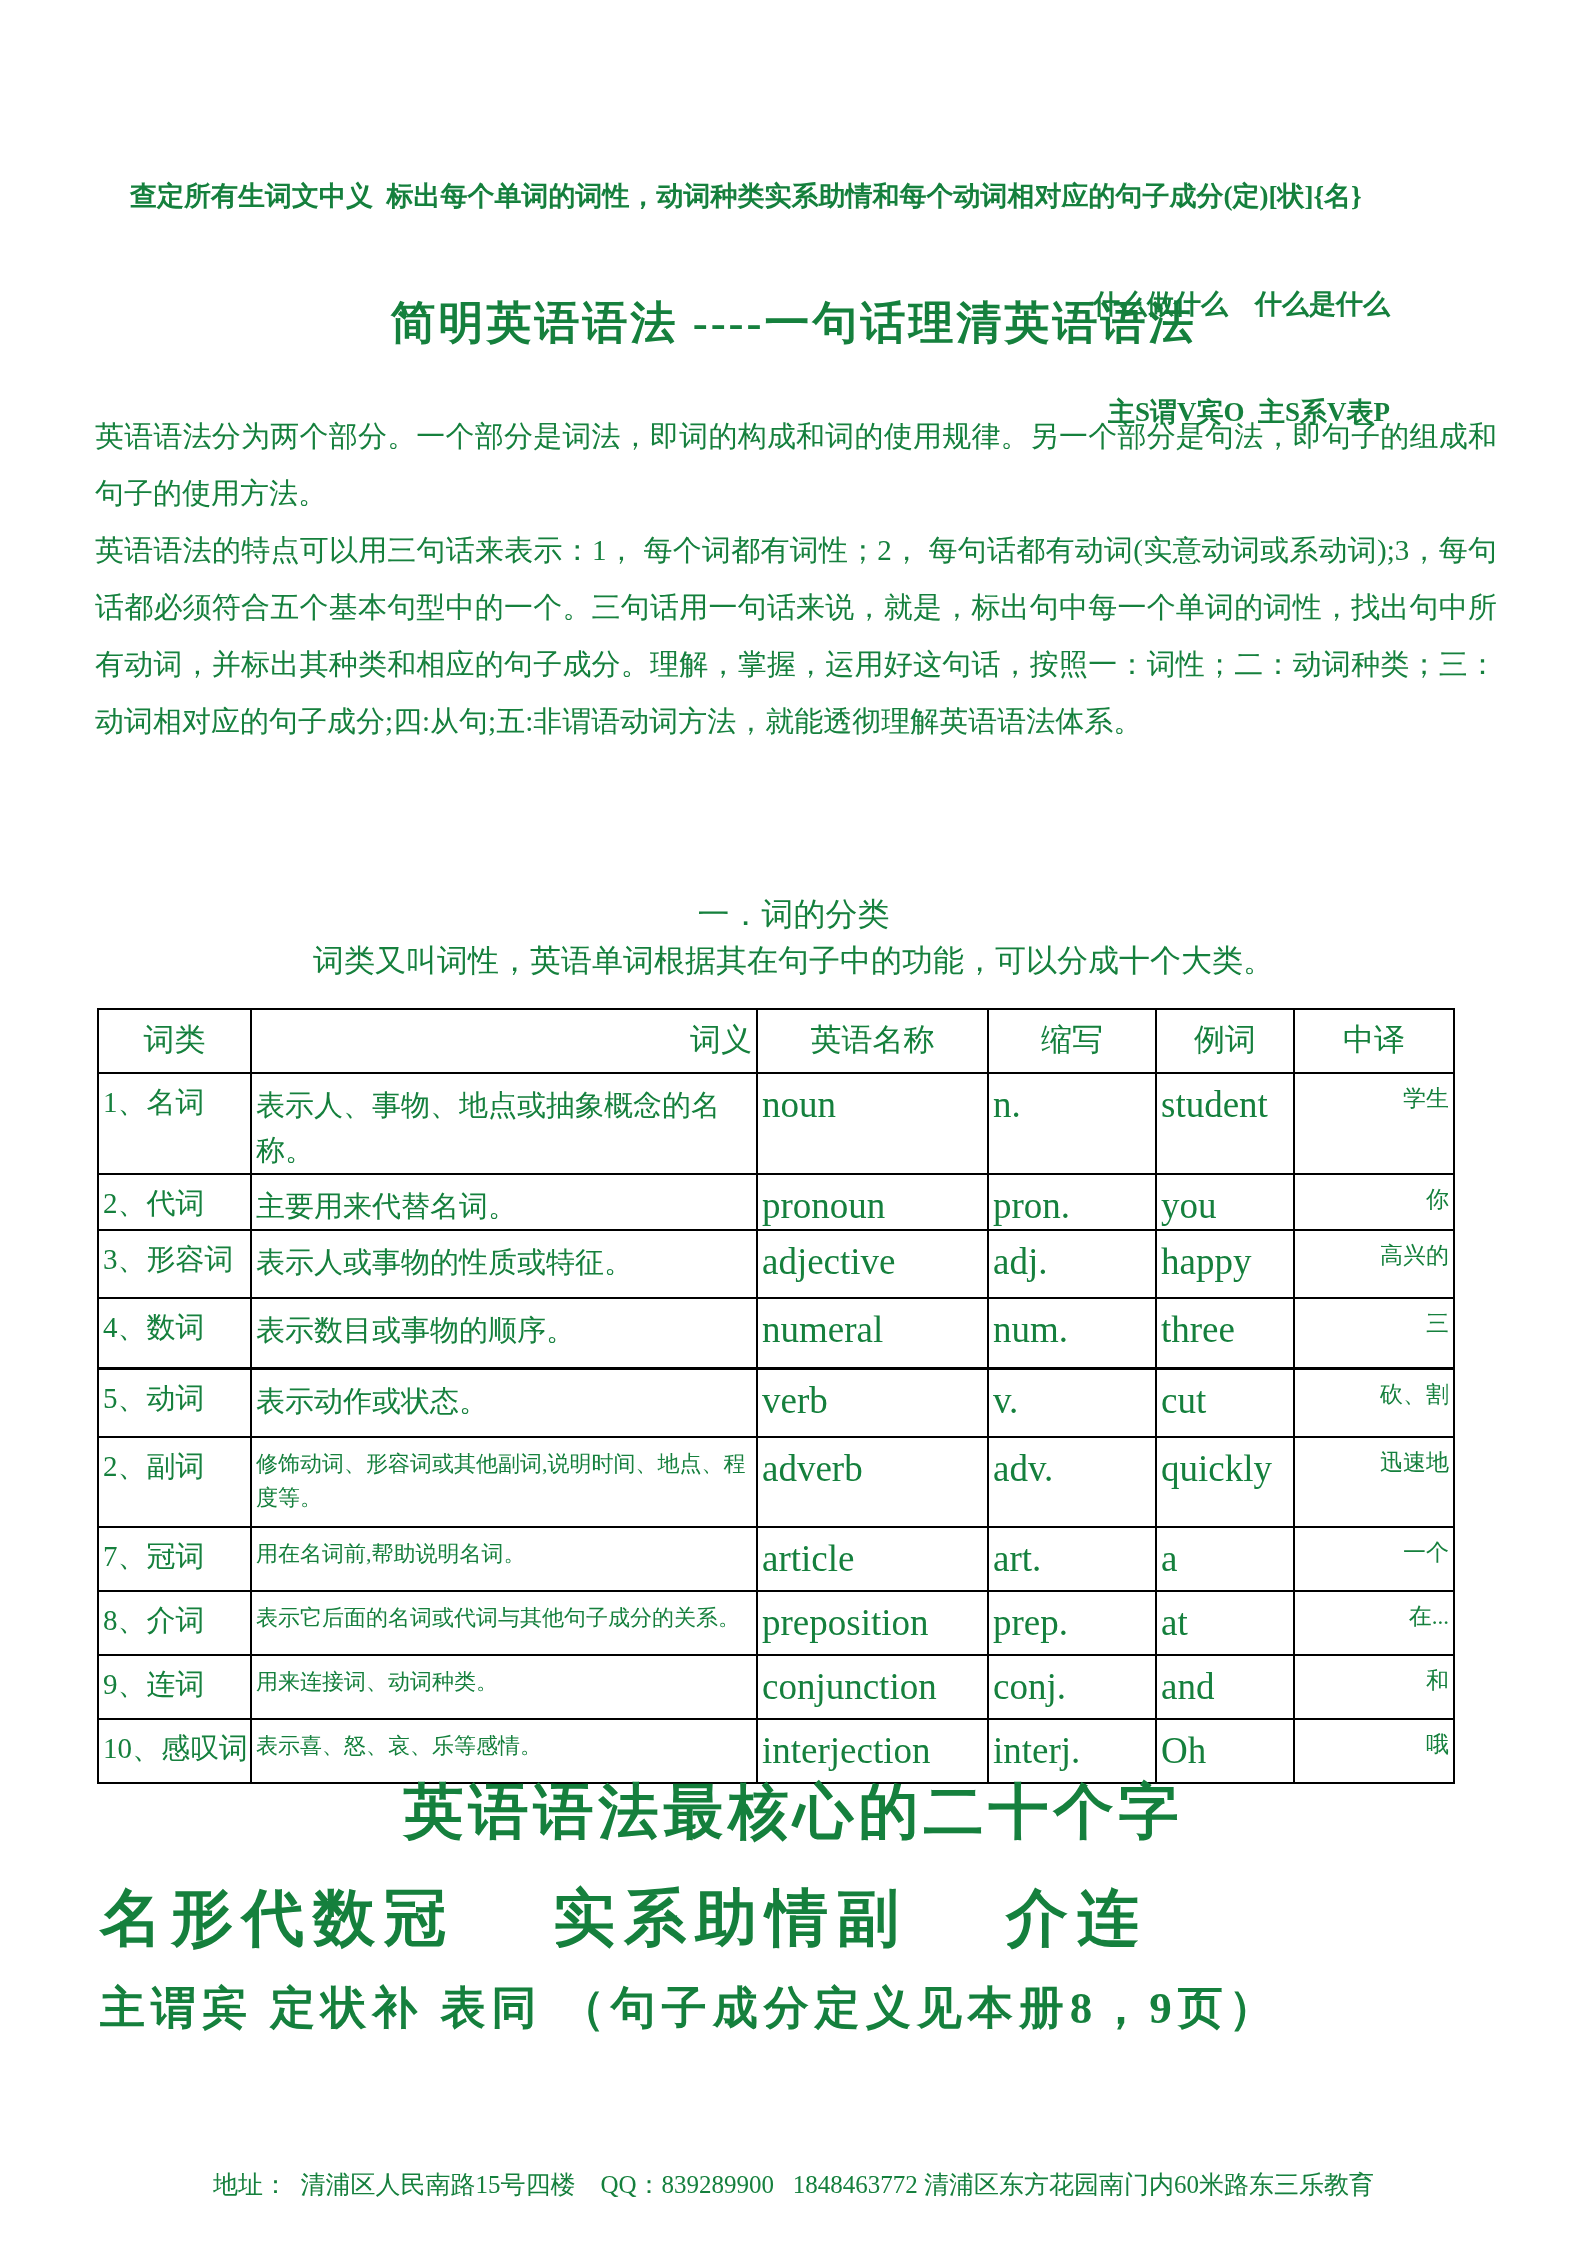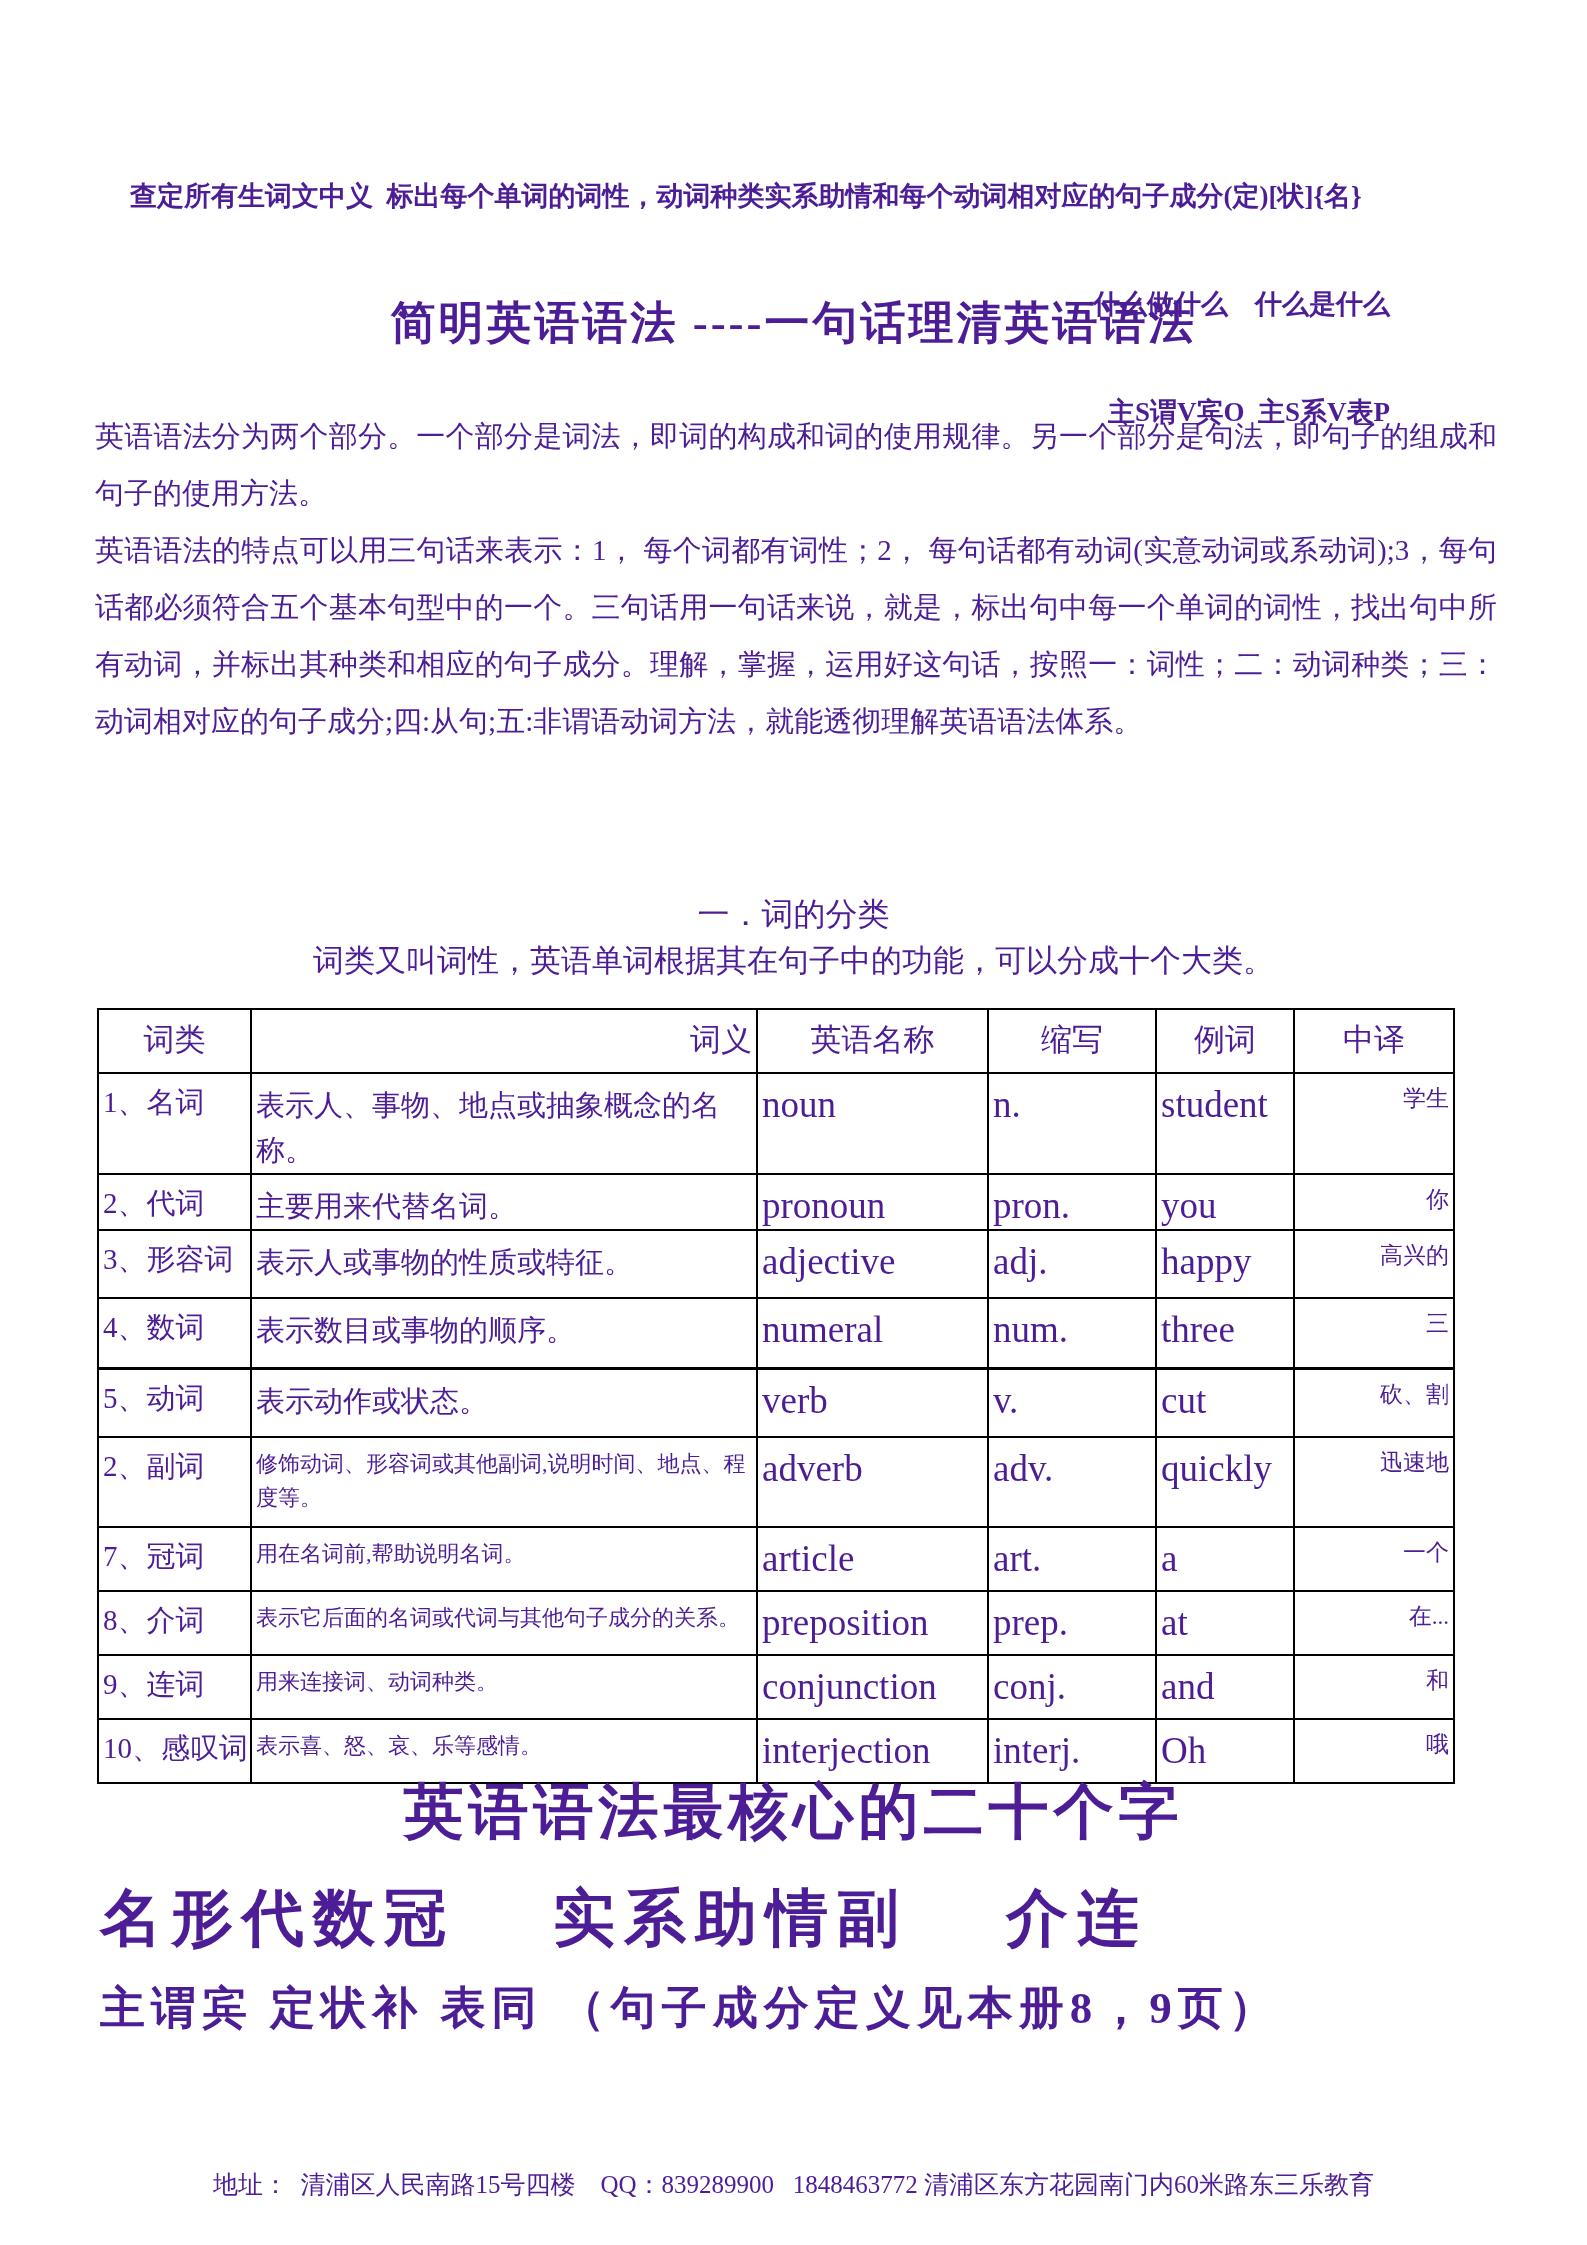--- a/index.html
+++ b/index.html
@@ -1,21 +1,21 @@
 <!DOCTYPE html>
 <html><head>
 <meta charset="utf-8">
 <style>
   html,body{margin:0;padding:0;background:#e8e8e8;}
   .page{
     position:relative;
     width:1587px;height:2245px;
     margin:0 auto;
     background:#ffffff;
-    color:#4c1d95;
+    color:#15803d;
     font-family:"Liberation Serif", serif;
     overflow:hidden;
   }
   
   .top-note{position:absolute;top:106px;left:0;right:0;font-weight:bold;font-size:27px;line-height:36px;white-space:pre;}
   .tn1{padding-left:130px;}
   .tn2,.tn3{text-align:right;padding-right:197px;}
   
   .title{position:absolute;top:284px;left:0;right:0;margin:9px;text-align:center;font-size:45px;font-weight:bold;letter-spacing:3px;}
   

